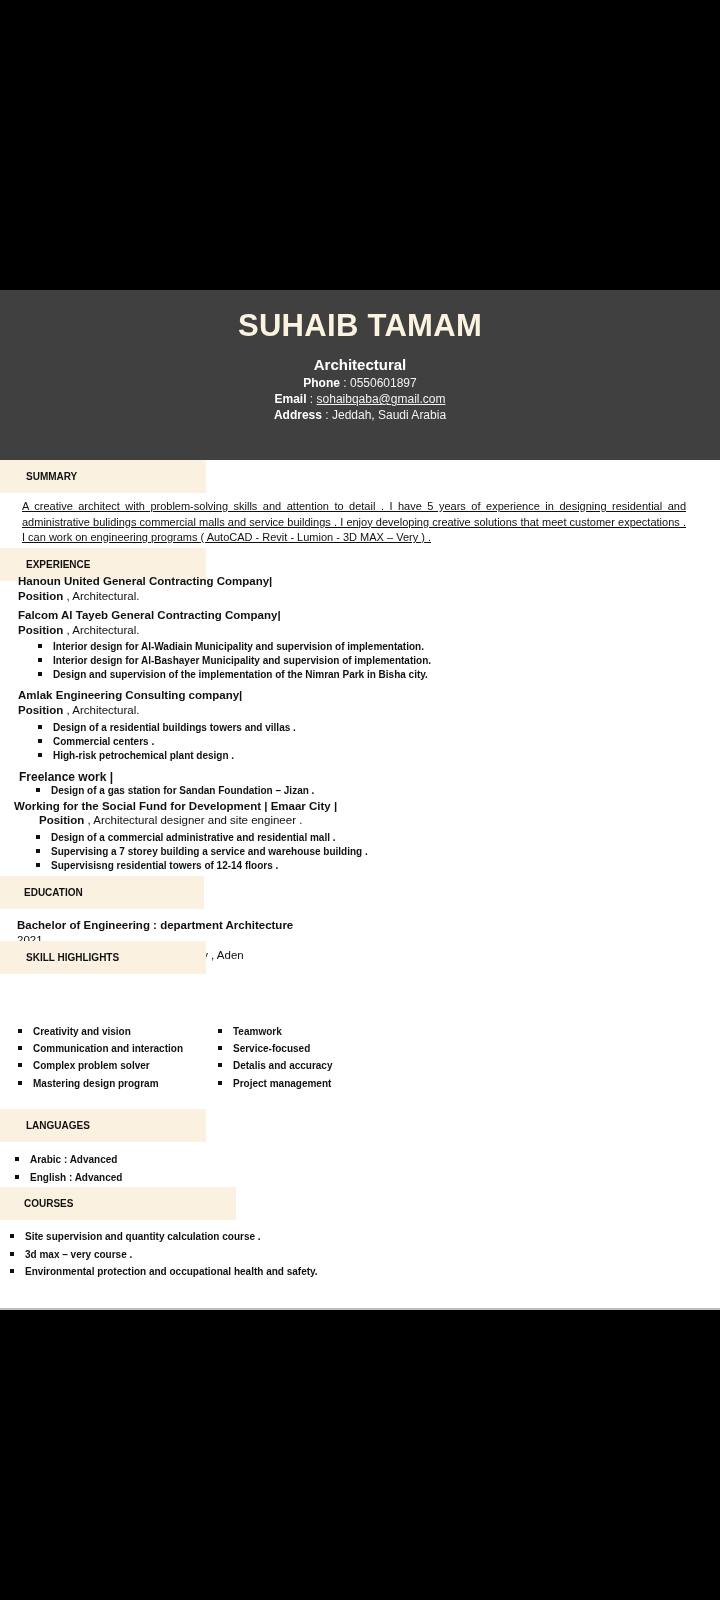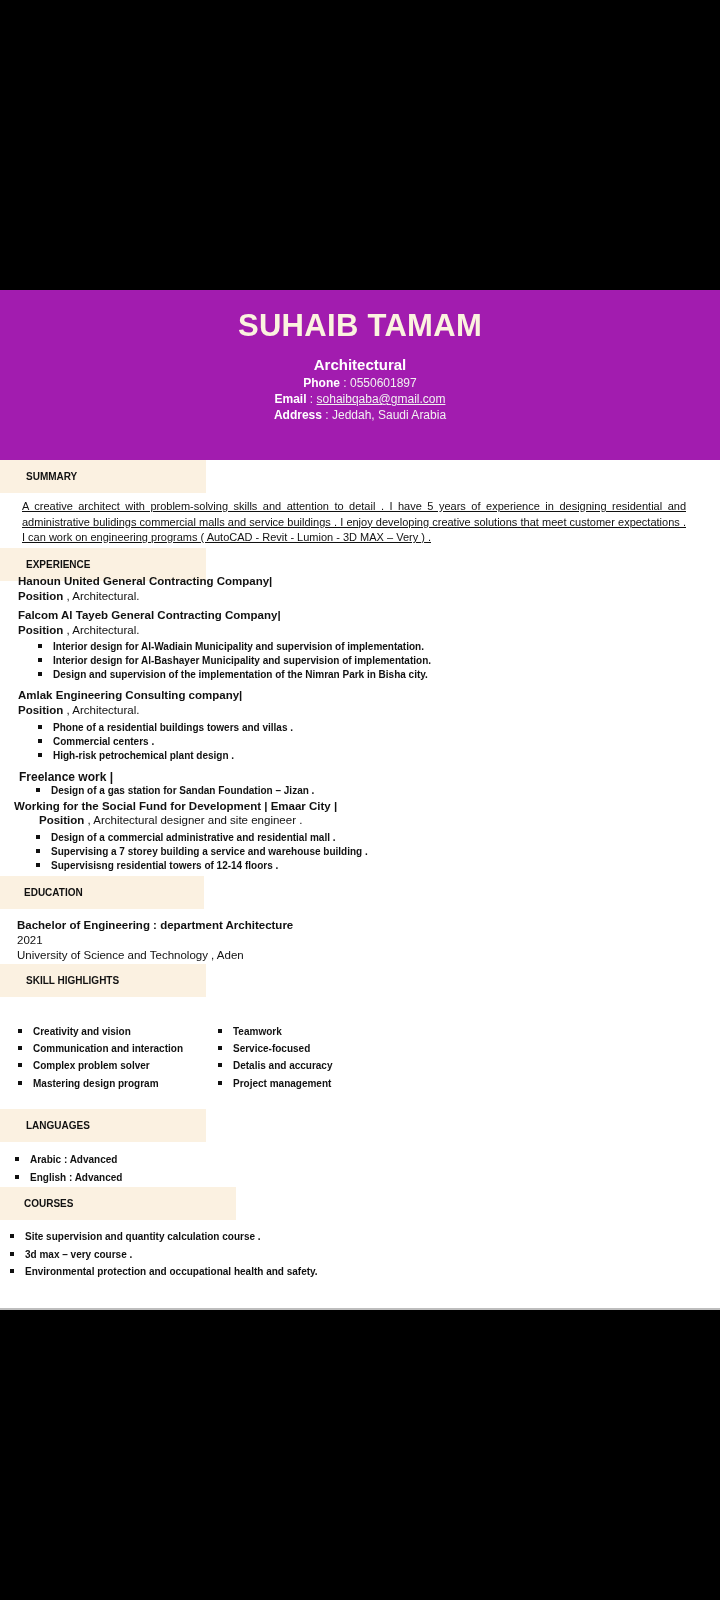--- a/index.html
+++ b/index.html
@@ -1,21 +1,21 @@
 <!DOCTYPE html>
 <html><head>
 <meta charset="utf-8">
 <style>
   html, body { margin: 0; padding: 0; }
   body {
     width: 720px; height: 1600px; background: #000000; position: relative; overflow: hidden;
     font-family: "Liberation Sans", sans-serif; color: #111111;
   }
   .page { position: absolute; left: 0; top: 290px; width: 720px; height: 1020px; background: #ffffff; }
-  .header { position: absolute; left: 0; top: 0; width: 720px; height: 170px; background: #a21caf; text-align: center; }
+  .header { position: absolute; left: 0; top: 0; width: 720px; height: 170px; background: #404040; text-align: center; }
   .name { position: absolute; left: 0; width: 720px; top: 18px; font-size: 31px; font-weight: bold; color: #fbf3df; letter-spacing: 0.3px; }
   .title { position: absolute; left: 0; width: 720px; top: 66px; font-size: 15px; font-weight: bold; color: #ffffff; }
   .contact { position: absolute; left: 0; width: 720px; font-size: 12px; color: #f2f2f2; }
   .contact b { color: #ffffff; }
   .contact .link { text-decoration: underline; }
   .sec-head {
     position: absolute; left: 0; width: 206px; height: 33px; background: #fbf1e1;
     font-weight: bold; font-size: 10px; color: #111; box-sizing: border-box; padding-left: 26px; line-height: 33px;
   }
   .txt { position: absolute; font-size: 11.5px; color: #111; white-space: nowrap; }
@@ -53,39 +53,39 @@
   <div class="txt" style="left:18px; top:300px;"><b>Position</b><span> , Architectural.</span></div>
 
   <div class="txt bold" style="left:18px; top:319px;">Falcom Al Tayeb General Contracting Company|</div>
   <div class="txt" style="left:18px; top:334px;"><b>Position</b><span> , Architectural.</span></div>
   <div class="bullet" style="left:38px; top:351px;">Interior design for Al-Wadiain Municipality and supervision of implementation.</div>
   <div class="bullet" style="left:38px; top:379px;">Design and supervision of the implementation of the Nimran Park in Bisha city.</div>
   <div class="bullet" style="left:38px; top:365px;">Interior design for Al-Bashayer Municipality and supervision of implementation.</div>
 
   <div class="txt bold" style="left:18px; top:399px;">Amlak Engineering Consulting company|</div>
   <div class="txt" style="left:18px; top:414px;"><b>Position</b><span> , Architectural.</span></div>
-  <div class="bullet" style="left:38px; top:432px;">Phone of a residential buildings towers and villas .</div>
+  <div class="bullet" style="left:38px; top:432px;">Design of a residential buildings towers and villas .</div>
   <div class="bullet" style="left:38px; top:446px;">Commercial centers .</div>
   <div class="bullet" style="left:38px; top:460px;">High-risk petrochemical plant design .</div>
 
   <div class="txt bold" style="left:19px; top:480px; font-size:12px;">Freelance work |</div>
   <div class="bullet" style="left:36px; top:495px;">Design of a gas station for Sandan Foundation – Jizan .</div>
 
   <div class="txt bold" style="left:14px; top:510px;">Working for the Social Fund for Development | Emaar City |</div>
   <div class="txt" style="left:19px; top:524px;padding-left:20px;"><b>Position</b><span> , Architectural designer and site engineer .</span></div>
   <div class="bullet" style="left:36px; top:542px;">Design of a commercial administrative and residential mall .</div>
   <div class="bullet" style="left:36px; top:556px;">Supervising a 7 storey building a service and warehouse building .</div>
   <div class="bullet" style="left:36px; top:570px;">Supervisisng residential towers of 12-14 floors .</div>
 
   <div class="sec-head" style="top:586px; width:204px; padding-left:24px;">EDUCATION</div>
   <div class="txt bold" style="left:17px; top:629px;">Bachelor of Engineering : department Architecture</div>
   <div class="txt" style="left:17px; top:644px;">2021</div>
   <div class="txt" style="left:17px; top:659px;">University of Science and Technology , Aden</div>
 
-  <div class="sec-head" style="top:674px;">SKILL HIGHLIGHTS</div>
+  <div class="sec-head" style="top:651px;">SKILL HIGHLIGHTS</div>
   <div class="bullet" style="left:18px; top:736px;">Creativity and vision</div>
   <div class="bullet" style="left:18px; top:753px;">Communication and interaction</div>
   <div class="bullet" style="left:18px; top:770px;">Complex problem solver</div>
   <div class="bullet" style="left:18px; top:788px;">Mastering design program</div>
   <div class="bullet" style="left:218px; top:736px;">Teamwork</div>
   <div class="bullet" style="left:218px; top:753px;">Service-focused</div>
   <div class="bullet" style="left:218px; top:770px;">Detalis and accuracy</div>
   <div class="bullet" style="left:218px; top:788px;">Project management</div>
 
   <div class="sec-head" style="top:819px;">LANGUAGES</div>

